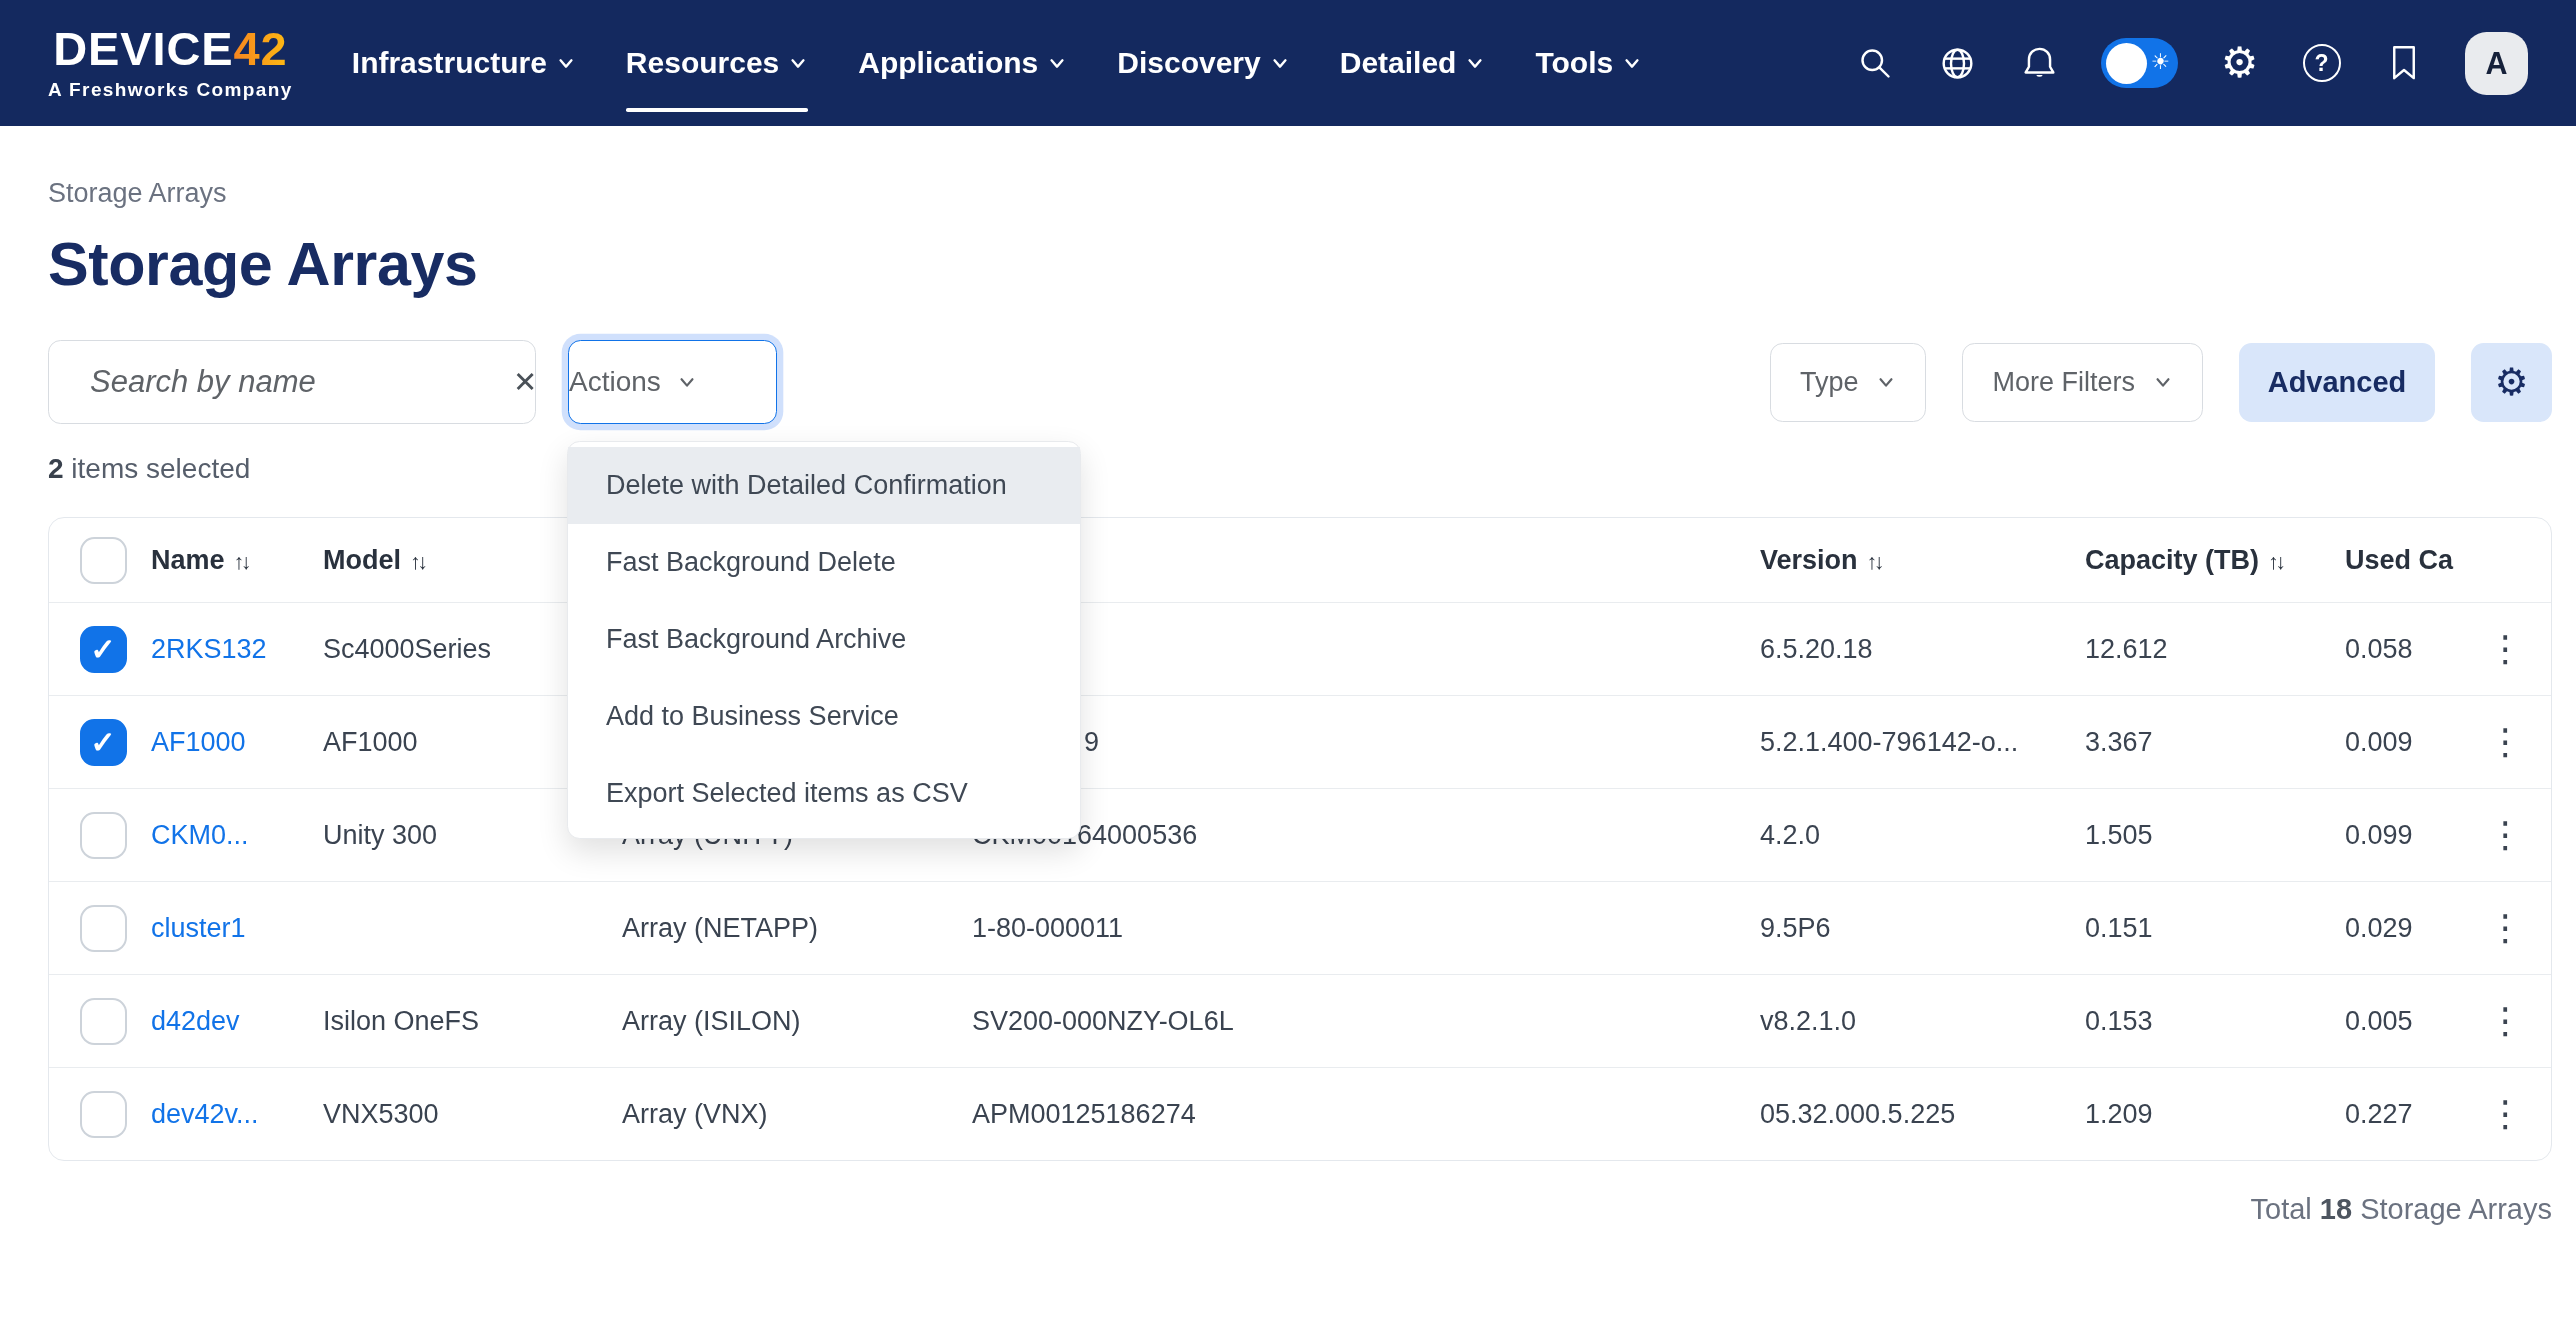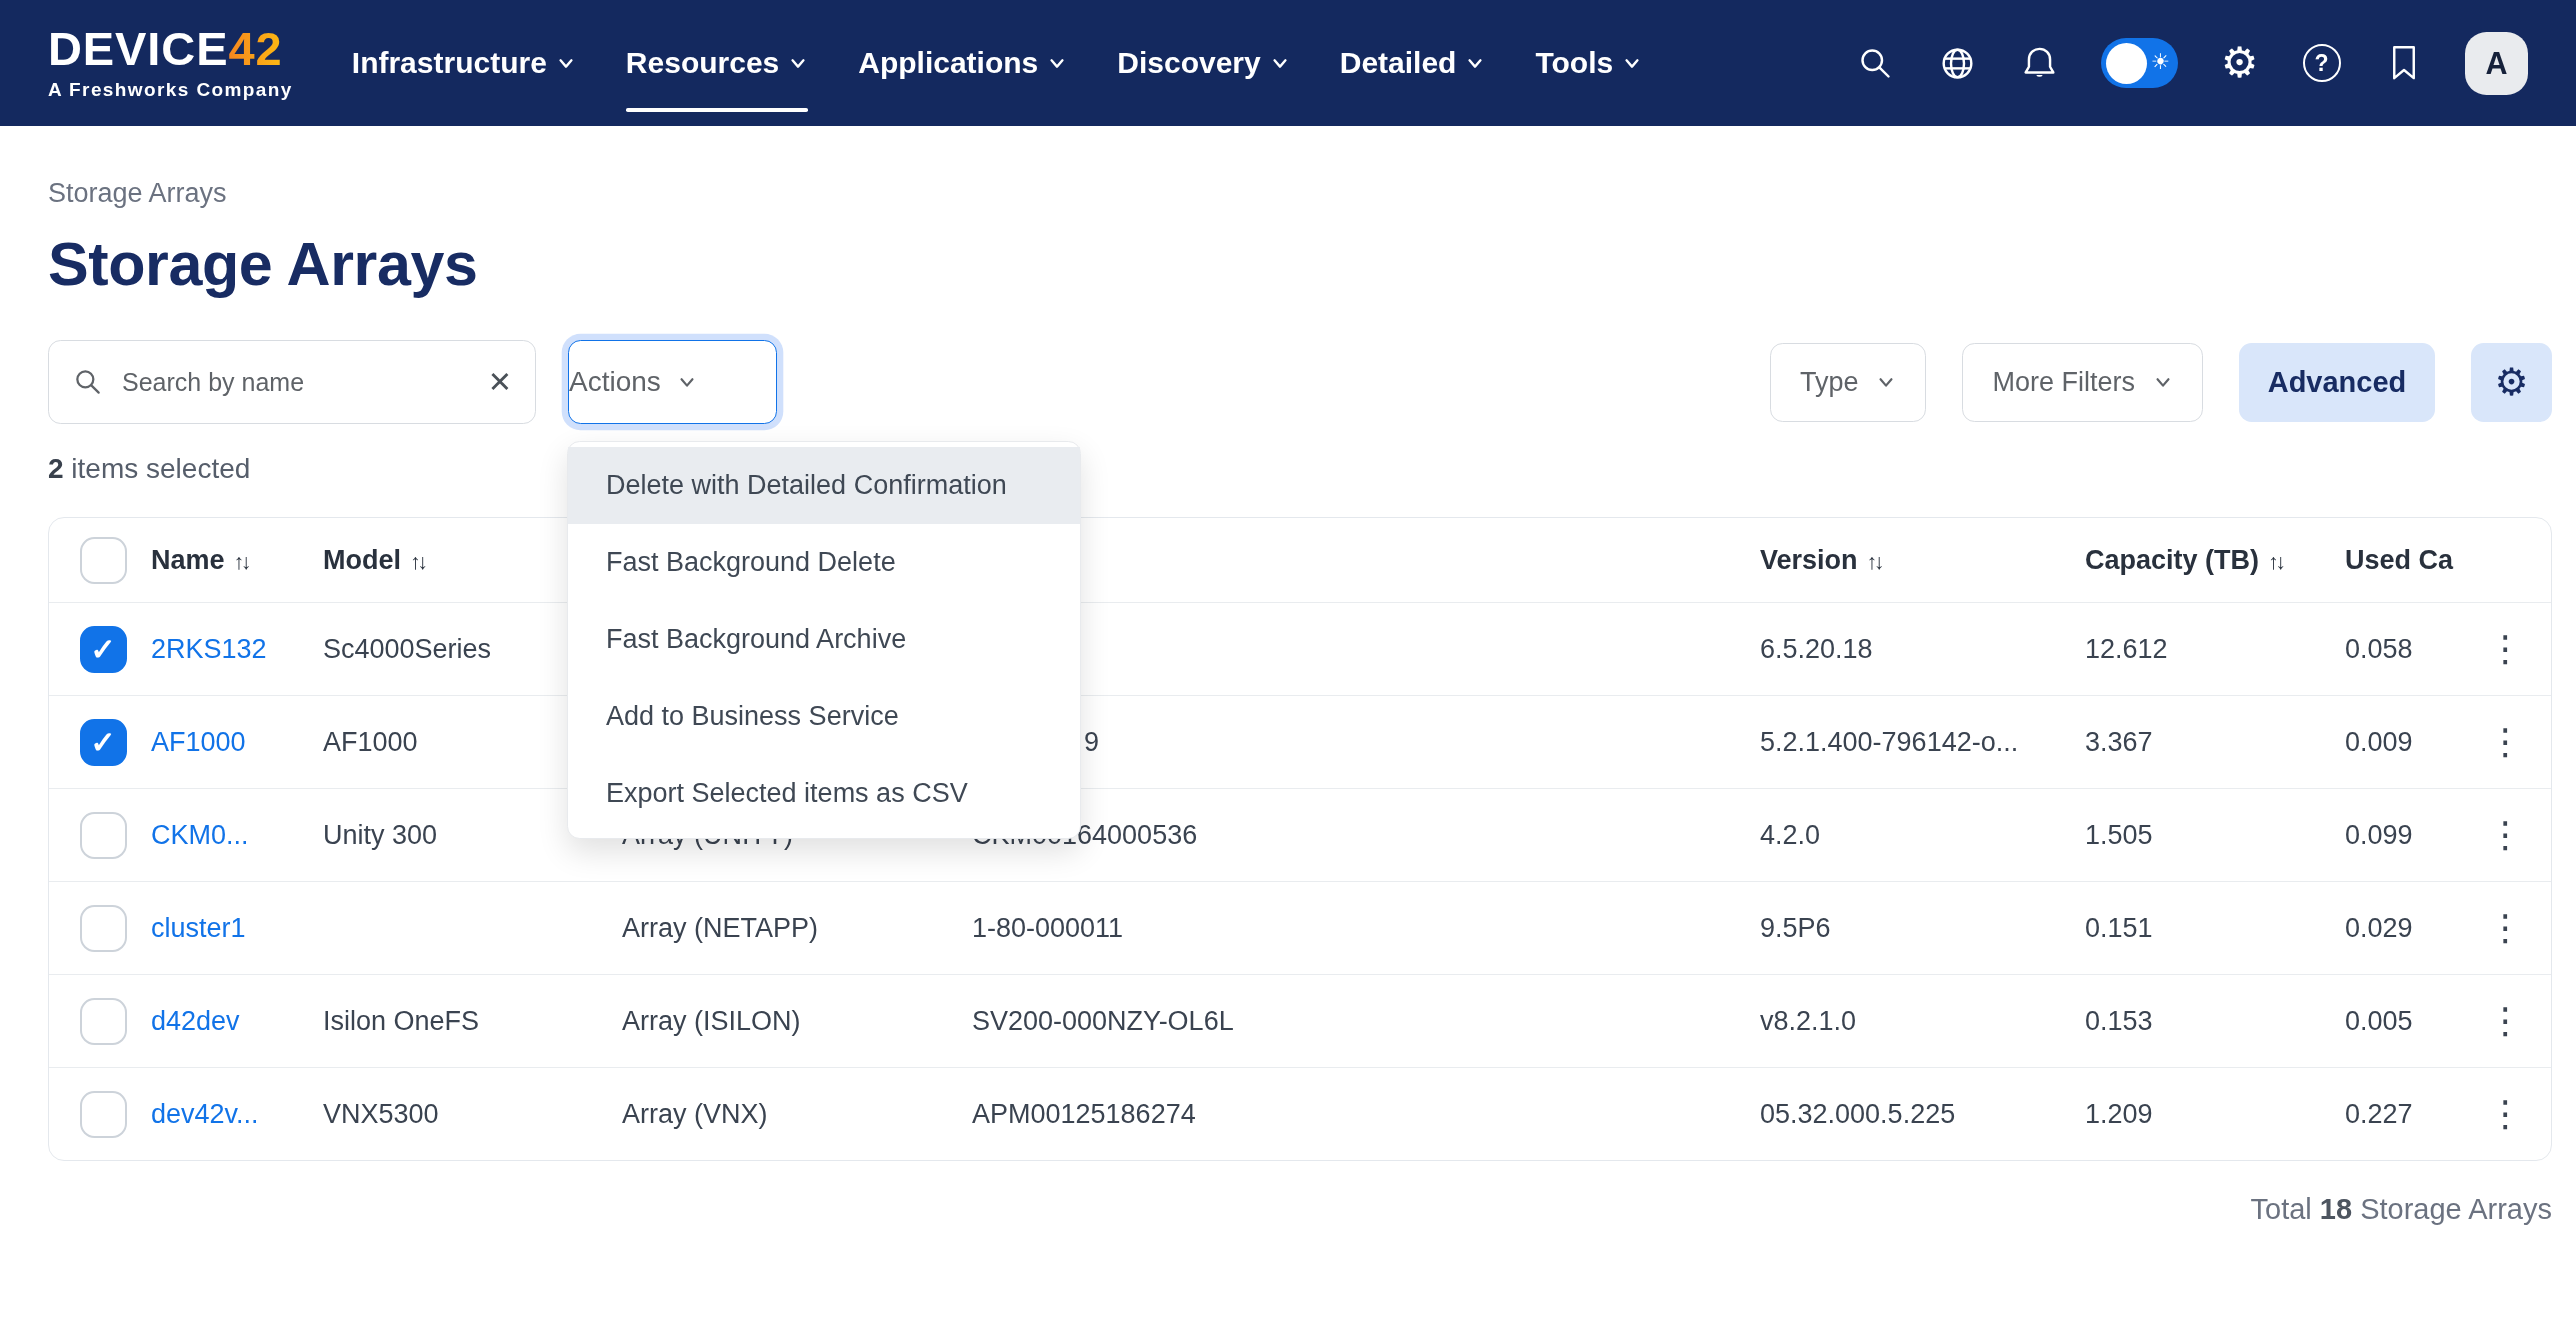--- a/index.html
+++ b/index.html
@@ -1,21 +1,21 @@
 <!DOCTYPE html>
 <html style="font-size:14.4px"><head>
 <meta charset="utf-8">
 <style>
   * { margin:0; padding:0; box-sizing:border-box; }
   html,body { width:2576px; height:1324px; background:#ffffff; overflow:hidden;
               font-family:"Liberation Sans", sans-serif; }
 
   
   .nav { height:126px; background:#14295f; display:flex; align-items:center; padding:0 48px; }
-  .logo { display:flex; flex-direction:column; justify-content:center; margin-right:59px; min-width:215px; }
+  .logo { display:flex; flex-direction:column; justify-content:center; margin-right:59px; min-width:215px;text-align:center; }
   .brand { font-size:47px; font-weight:800; letter-spacing:0.9px; color:#ffffff; line-height:1; }
   .brand .orange { background:linear-gradient(90deg,#f6861f,#fdb913); -webkit-background-clip:text;
                    background-clip:text; color:#f79a1f; -webkit-text-fill-color:transparent; }
   .brand-sub { color:#ffffff; font-size:19px; font-weight:600; letter-spacing:1.4px; margin-top:6.3px; }
   .nav-items { display:flex; gap:50px; align-items:center; height:126px; }
   .nav-item { position:relative; height:126px; display:flex; align-items:center; gap:9px;
               color:#ffffff; font-size:30px; font-weight:600; cursor:pointer; white-space:nowrap; }
   .nav-item.active::after { content:""; position:absolute; left:0; right:0; bottom:14.4px; height:3.6px;
                             background:#ffffff; border-radius:1.8px; }
   .chev { width:20px; height:20px; display:inline-block; }
@@ -34,22 +34,22 @@
 
   
   .page { padding:0 24px 0 48px; }
   .breadcrumb { margin-top:52px; font-size:27px; color:#6b7280; }
   .title { margin-top:20px; font-size:61px; font-weight:800; color:#182c63; letter-spacing:-0.4px; }
 
   
   .controls { margin-top:41px; display:flex; align-items:center; position:relative; }
   .searchbox { width:488px; height:84px; border:1.8px solid #d8dce1; border-radius:12.6px; background:#fff;
                display:flex; align-items:center; padding:0 23px; gap:18px; }
-  .searchbox input { border:none; outline:none; flex:1; font-size:25px; color:#a21caf;
-                     font-family:"Liberation Sans",sans-serif; background:transparent; }
+  .searchbox input { border:none; outline:none; flex:1; font-size:31px; color:#a21caf;
+                     font-family:"Liberation Sans",sans-serif; background:transparent;font-style:italic; }
   .searchbox input::placeholder { color:#5f6368; }
   .clear-x { font-size:29px; color:#4a5158; cursor:pointer; }
   .actions-btn { margin-left:32px; width:209px; height:84px; border:1.8px solid #1173e8; border-radius:12.6px;
                  background:#fff; box-shadow:0 0 0 6.3px rgba(66,133,244,.25); display:flex; align-items:center;
                  gap:16px; font-size:28px; color:#5f6368; cursor:pointer; }
   .right-controls { margin-left:auto; display:flex; align-items:center; gap:36px; }
   .select-btn { height:79px; border:1.8px solid #d8dce1; border-radius:12.6px; background:#fff;
                 display:flex; align-items:center; justify-content:center; gap:18px;
                 font-size:27px; color:#5f6368; cursor:pointer; padding:0 29px; }
   .advanced-btn { height:79px; width:196px; border:none; border-radius:12.6px; background:#d9e6fa;

